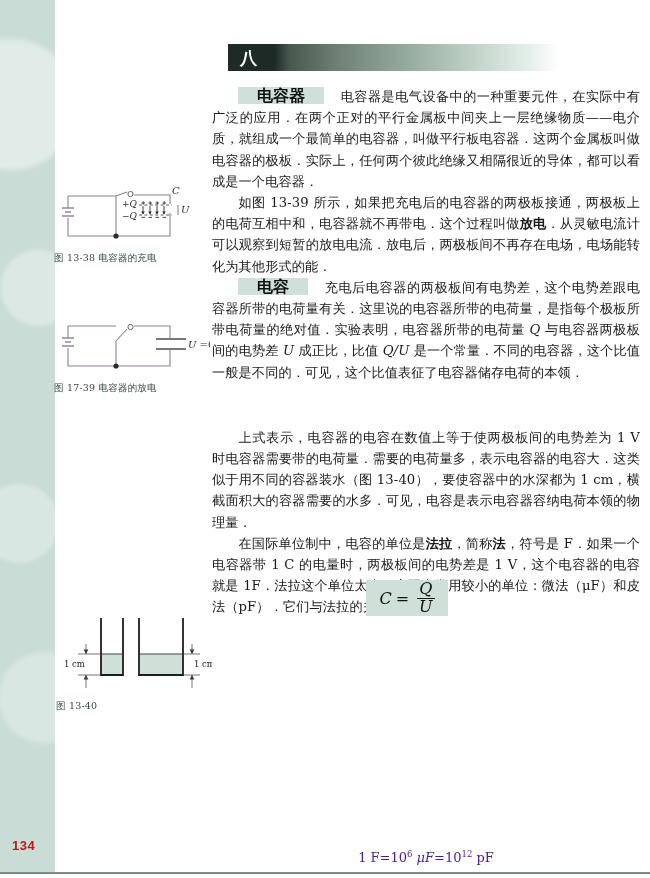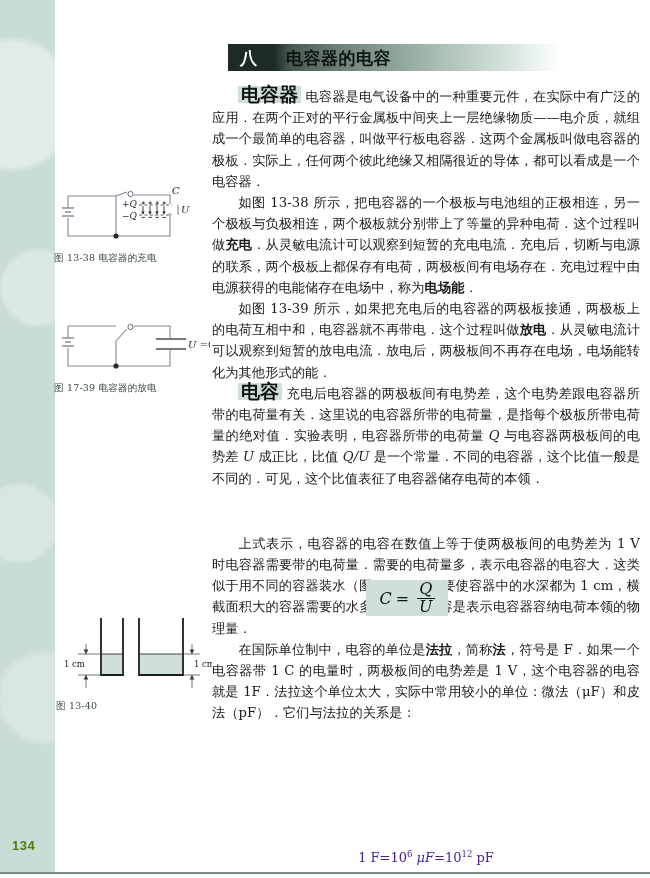--- a/index.html
+++ b/index.html
@@ -42,21 +42,21 @@
     pointer-events: none;
   }
 
   #page-number {
     position: absolute;
     left: 12px;
     top: 838px;
     font-family: "Liberation Sans", sans-serif;
     font-size: 13px;
     font-weight: bold;
-    color: #4d7c0f;
+    color: #b91c1c;
     letter-spacing: .5px;
   }
 
   
   #bottom-rule {
     position: absolute;
     left: 0;
     top: 872px;
     width: 650px;
     height: 2px;
@@ -126,23 +126,23 @@
     background-position: 0 100%;
     background-repeat: repeat-x;
     padding-bottom: 4px;
   }
 
   
   .term {
     display: inline-block;
     background: #cfe0d8;
     font-weight: bold;
-    padding: 0 3px;
-    margin-right: 4px;
-    font-size: 19px;
+    padding: 0 19px;
+    margin-right: 16px;
+    font-size: 16px;
     line-height: 17px;
     color: #101010;
   }
   .term-lead { margin-left: 26px; }
 
   
   #formula-box {
     position: absolute;
     left: 366px;
     top: 580px;
@@ -207,21 +207,20 @@
 <body>
 
 <div id="page">
 
   <div id="margin-strip"></div>
   <div id="page-number">134</div>
   <div id="bottom-rule"></div>
 
   <div id="section-header">
     <span id="section-number">八</span>
-    <span id="section-title">电容器的电容</span>
   </div>
 
   <div class="figure" id="fig-38">
     <svg class="circuit-svg" width="150" height="58" viewBox="0 0 150 58">
       <g stroke="#8e7f93" stroke-width="1.1" fill="none">
 
         <path d="M8 10 L8 22"></path>
         <path d="M8 32 L8 50 L56 50"></path>
         <path d="M8 10 L56 10"></path>
 
@@ -359,21 +358,20 @@
       </g>
       <text x="134" y="63" font-family="DejaVu Serif, serif" font-size="8.5" fill="#222">1 cm</text>
     </svg>
     <div class="fig-caption" style="margin-top:4px;margin-left:-4px;">图 13-40</div>
   </div>
 
   <div id="text-column">
 
     <p class="para"><span class="term term-lead">电容器</span><span>电容器是电气设备中的一种重要元件，在实际中有广泛的应用．在两个正对的平行金属板中间夹上一层绝缘物质——电介质，就组成一个最简单的电容器，叫做平行板电容器．这两个金属板叫做电容器的极板．实际上，任何两个彼此绝缘又相隔很近的导体，都可以看成是一个电容器．</span></p>
 
-    <p class="para indent"><span>如图 13-38 所示，把电容器的一个极板与电池组的正极相连，另一个极板与负极相连，两个极板就分别带上了等量的异种电荷．这个过程叫做</span><span class="bold">充电</span><span>．从灵敏电流计可以观察到短暂的充电电流．充电后，切断与电源的联系，两个极板上都保存有电荷，两极板间有电场存在．充电过程中由电源获得的电能储存在电场中，称为</span><span class="bold">电场能</span><span>．</span></p>
 
     <p class="para indent"><span>如图 13-39 所示，如果把充电后的电容器的两极板接通，两极板上的电荷互相中和，电容器就不再带电．这个过程叫做</span><span class="bold">放电</span><span>．从灵敏电流计可以观察到短暂的放电电流．放电后，两极板间不再存在电场，电场能转化为其他形式的能．</span></p>
 
     <p class="para"><span class="term term-lead">电容</span><span>充电后电容器的两极板间有电势差，这个电势差跟电容器所带的电荷量有关．这里说的电容器所带的电荷量，是指每个极板所带电荷量的绝对值．实验表明，电容器所带的电荷量 </span><span class="ital">Q</span><span> 与电容器两极板间的电势差 </span><span class="ital">U</span><span> 成正比，比值 </span><span class="ital">Q/U</span><span> 是一个常量．不同的电容器，这个比值一般是不同的．可见，这个比值表征了电容器储存电荷的本领．</span></p>
 
 
     <div style="height:44px"></div>
 
     <p class="para indent"><span>上式表示，电容器的电容在数值上等于使两极板间的电势差为 1 V 时电容器需要带的电荷量．需要的电荷量多，表示电容器的电容大．这类似于用不同的容器装水（图 13-40），要使容器中的水深都为 1 cm，横截面积大的容器需要的水多．可见，电容是表示电容器容纳电荷本领的物理量．</span></p>
 

